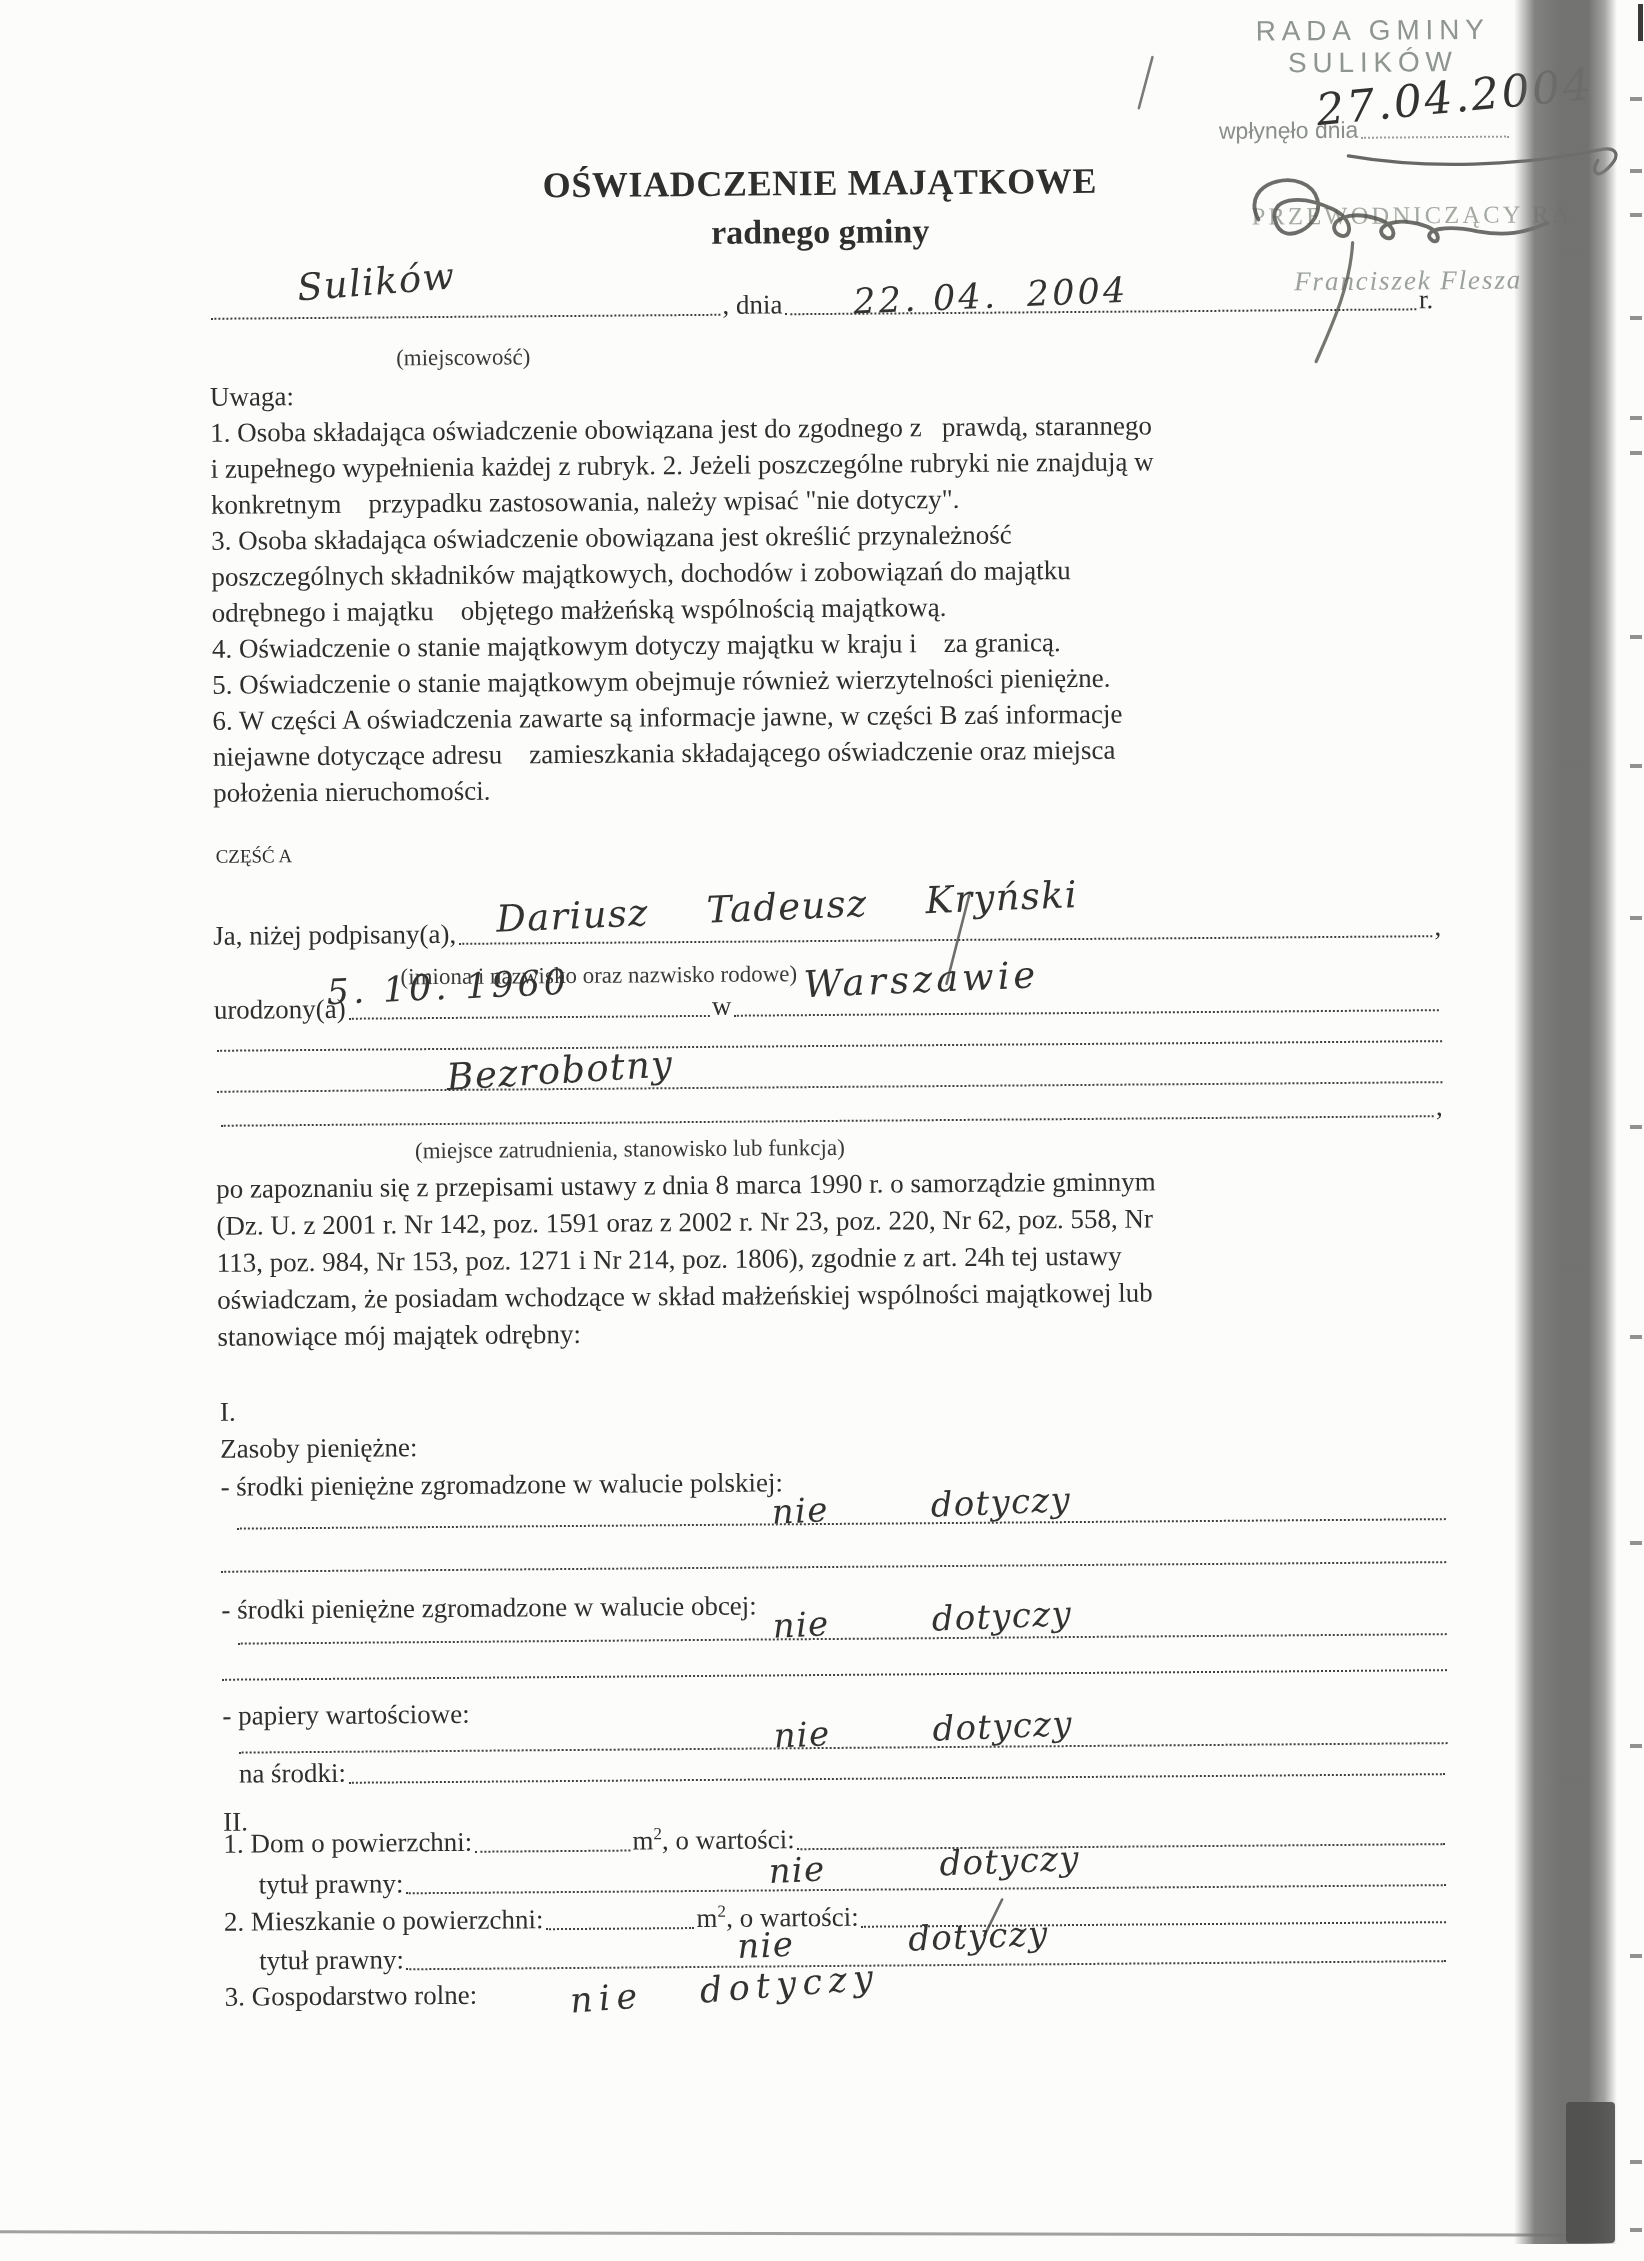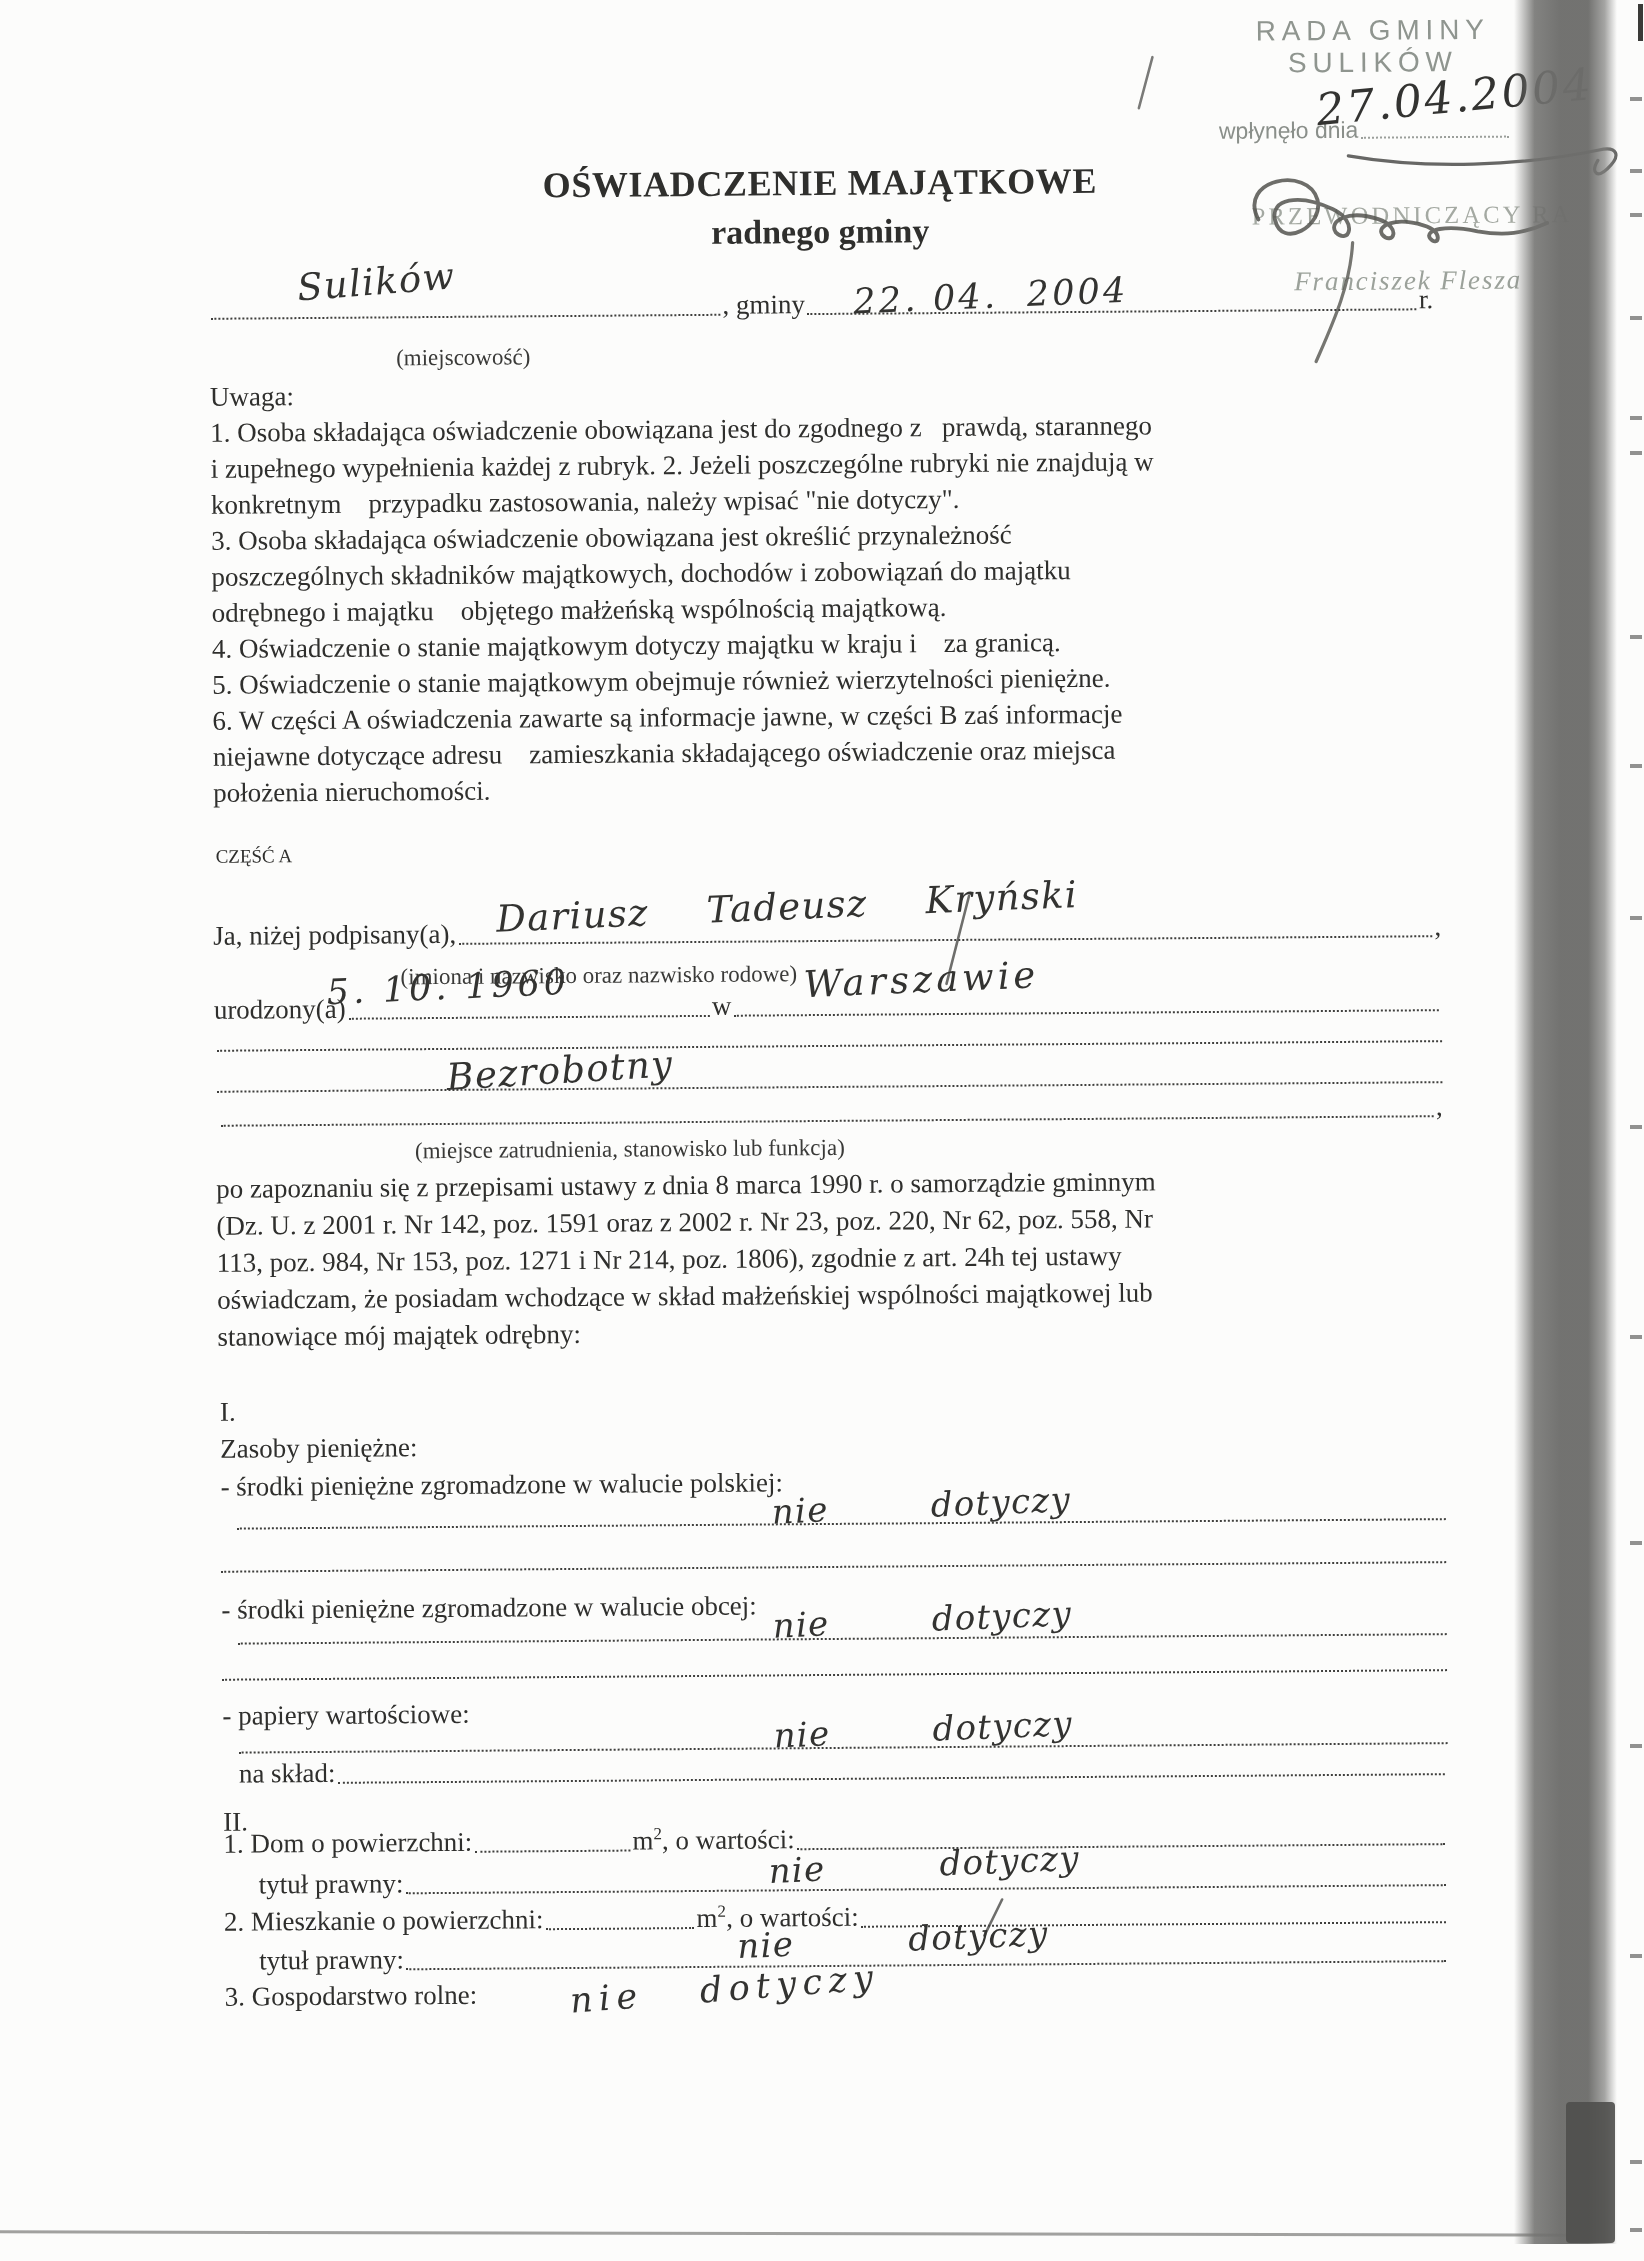--- a/index.html
+++ b/index.html
@@ -51,21 +51,21 @@
 
     <div class="abs" style="left:1257px;top:206px;font-size:24.5px;letter-spacing:3.2px;color:#a4a9a2;">PRZEWODNICZĄCY RA</div>
     <div class="abs" style="left:1299px;top:270px;font-size:27px;font-style:italic;color:#9ba19a;letter-spacing:1.9px;">Franciszek Flesza</div>
     <svg class="abs" style="left:1225px;top:168px;" width="361" height="213" viewBox="0 0 560 330">
       <path d="M 60 85 C 28 22, 138 2, 152 55 C 162 96, 96 132, 86 86 C 78 54, 122 44, 176 70 C 216 90, 200 126, 180 106 C 168 88, 200 70, 246 86 C 284 99, 268 128, 252 110 C 243 96, 272 82, 316 96 C 350 106, 338 132, 326 116 C 318 103, 350 95, 400 106 C 442 114, 472 110, 508 94" fill="none" stroke="#54544f" stroke-width="6" stroke-linecap="round" opacity=".85"></path>
       <path d="M 206 122 C 202 190, 172 252, 148 306" fill="none" stroke="#54544f" stroke-width="5" stroke-linecap="round" opacity=".8"></path>
     </svg>
 
     <div class="abs row" style="left:213px;top:289px;width:1225px;">
       <span class="leader" style="width:509px;"></span>
-      <span class="pre">, gminy</span>
+      <span class="pre">, dnia</span>
       <span class="leader grow"></span>
       <span>r.</span>
     </div>
     <div class="abs hand" style="left:302px;top:257px;font-size:37px;transform:rotate(-4deg);">Sulików</div>
     <div class="abs hand pre" style="left:858px;top:277px;font-size:35px;letter-spacing:3.2px;">22. 04.  2004</div>
     <div class="abs caption" style="left:361px;top:342px;width:213px;text-align:center;">(miejscowość)</div>
 
     <div class="abs" style="left:214px;top:374px;width:1238px;">
       <div class="body-line">Uwaga:</div>
       <div class="body-line">1. Osoba składająca oświadczenie obowiązana jest do zgodnego z   prawdą, starannego</div>
@@ -131,21 +131,21 @@
     <div class="abs body-line" style="left:216px;top:1587px;">- środki pieniężne zgromadzone w walucie obcej:</div>
     <div class="abs dotline" style="left:232px;top:1638px;width:1209px;"></div>
     <div class="abs hand pre" style="left:767px;top:1600px;font-size:34px;word-spacing:39px;">nie  dotyczy</div>
     <div class="abs dotline" style="left:216px;top:1674px;width:1225px;"></div>
 
     <div class="abs body-line" style="left:216px;top:1693px;">- papiery wartościowe:</div>
     <div class="abs dotline" style="left:232px;top:1747px;width:1209px;"></div>
     <div class="abs hand pre" style="left:767px;top:1710px;font-size:34px;word-spacing:39px;">nie  dotyczy</div>
 
     <div class="abs row" style="left:232px;top:1754px;width:1209px;">
-      <span>na skład:</span>
+      <span>na środki:</span>
       <span class="leader grow"></span>
     </div>
 
     <div class="abs body-line" style="left:216px;top:1799px;">II.</div>
 
     <div class="abs row" style="left:216px;top:1823px;width:1225px;">
       <span>1. Dom o powierzchni:</span>
       <span class="leader" style="width:155px;"></span>
       <span><span>m</span><sup>2</sup><span class="pre">, o wartości:</span></span>
       <span class="leader grow"></span>

